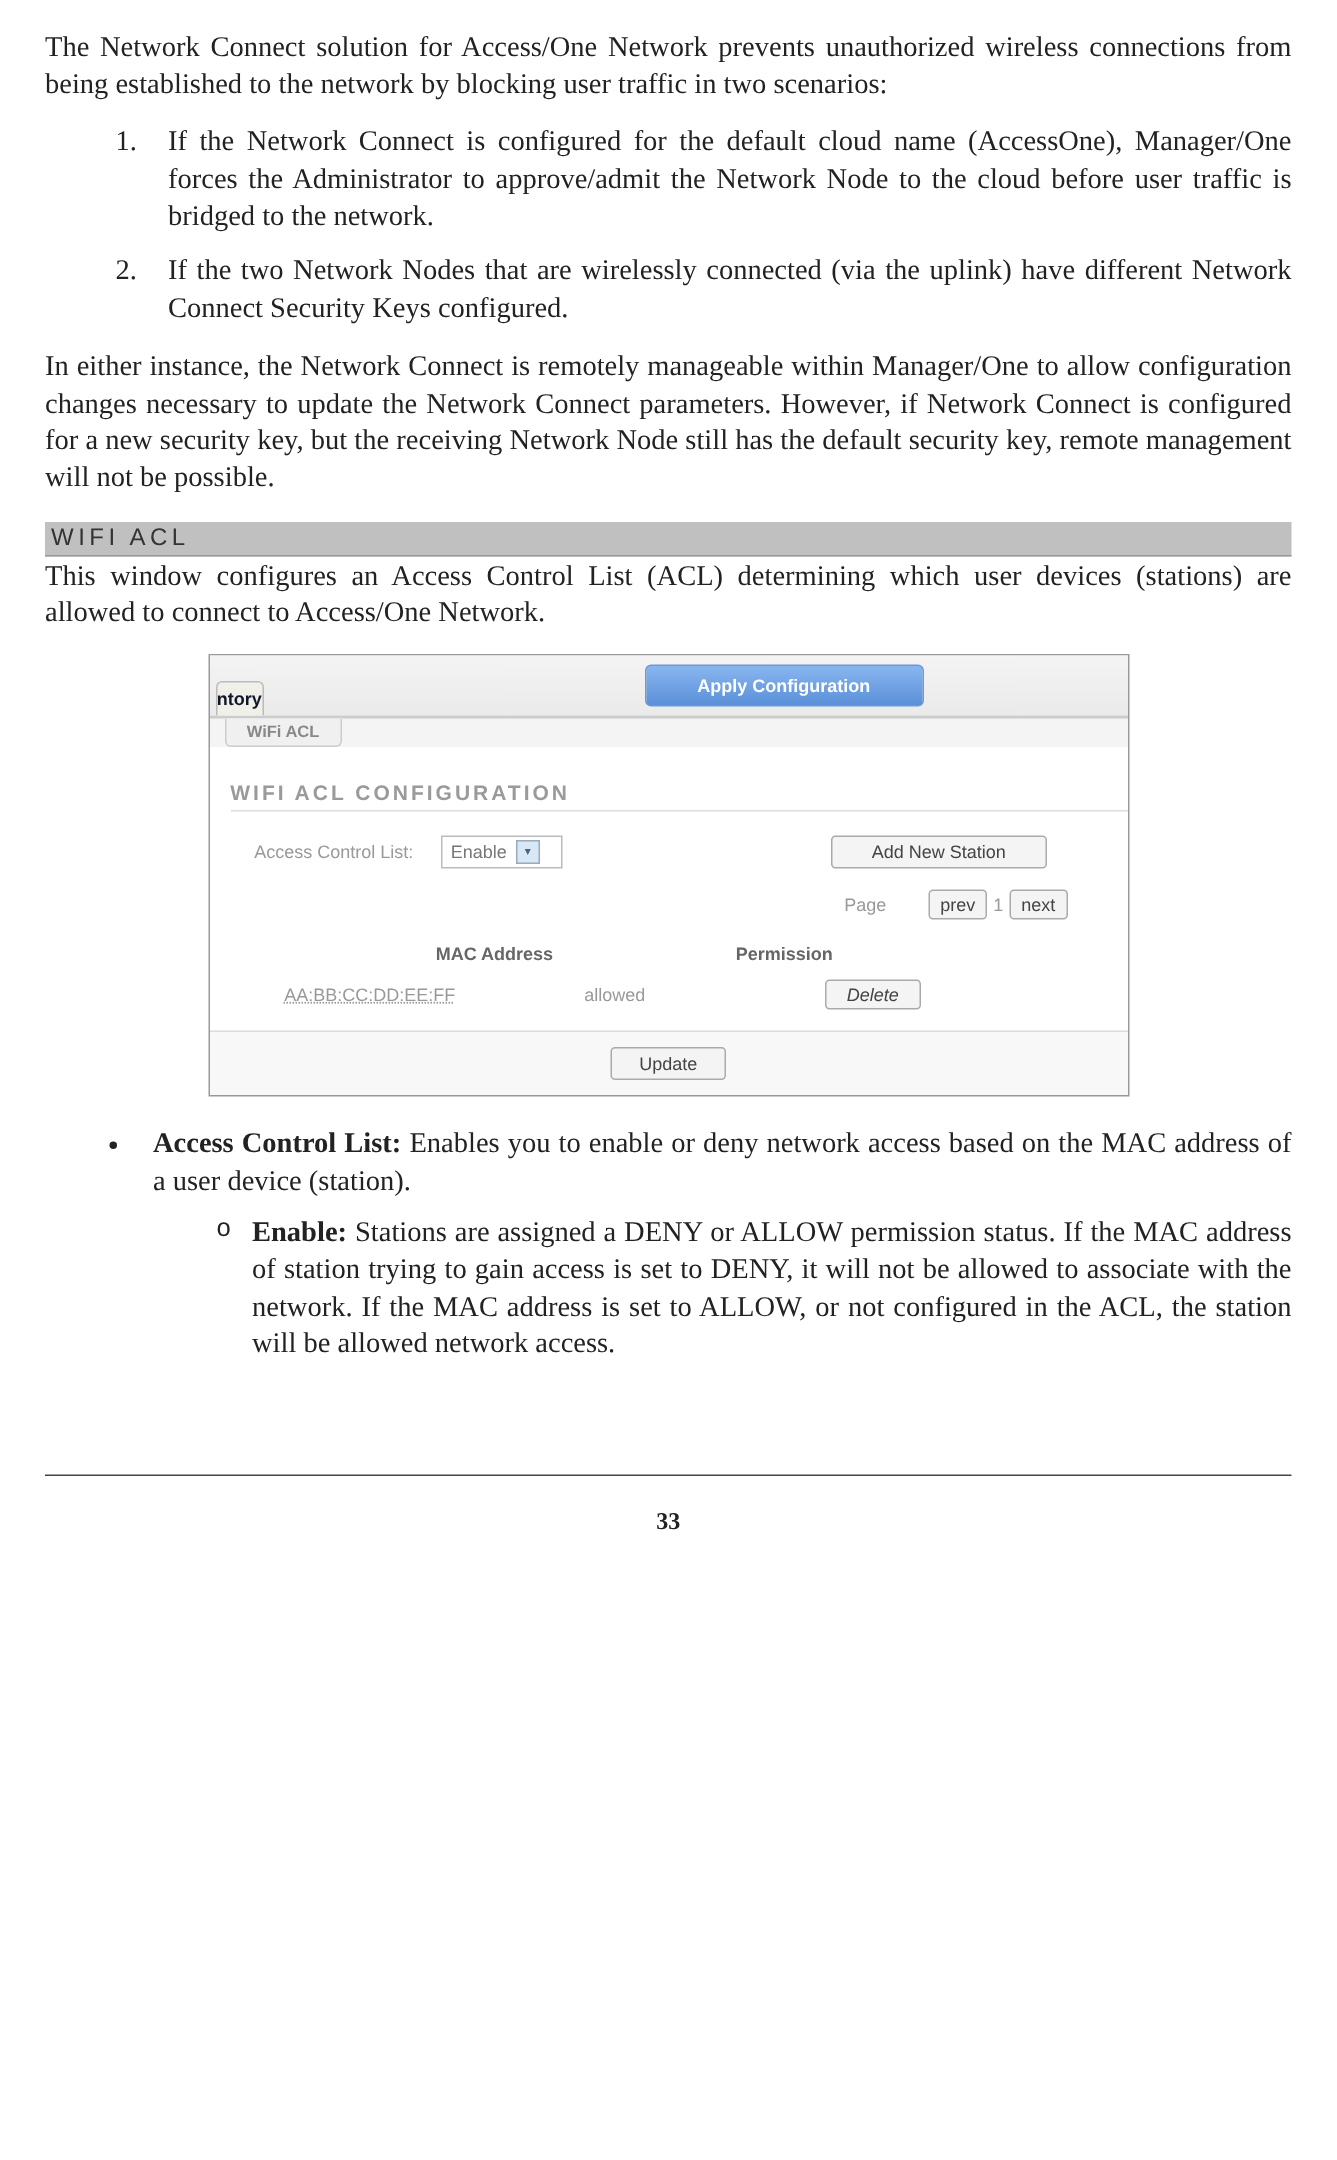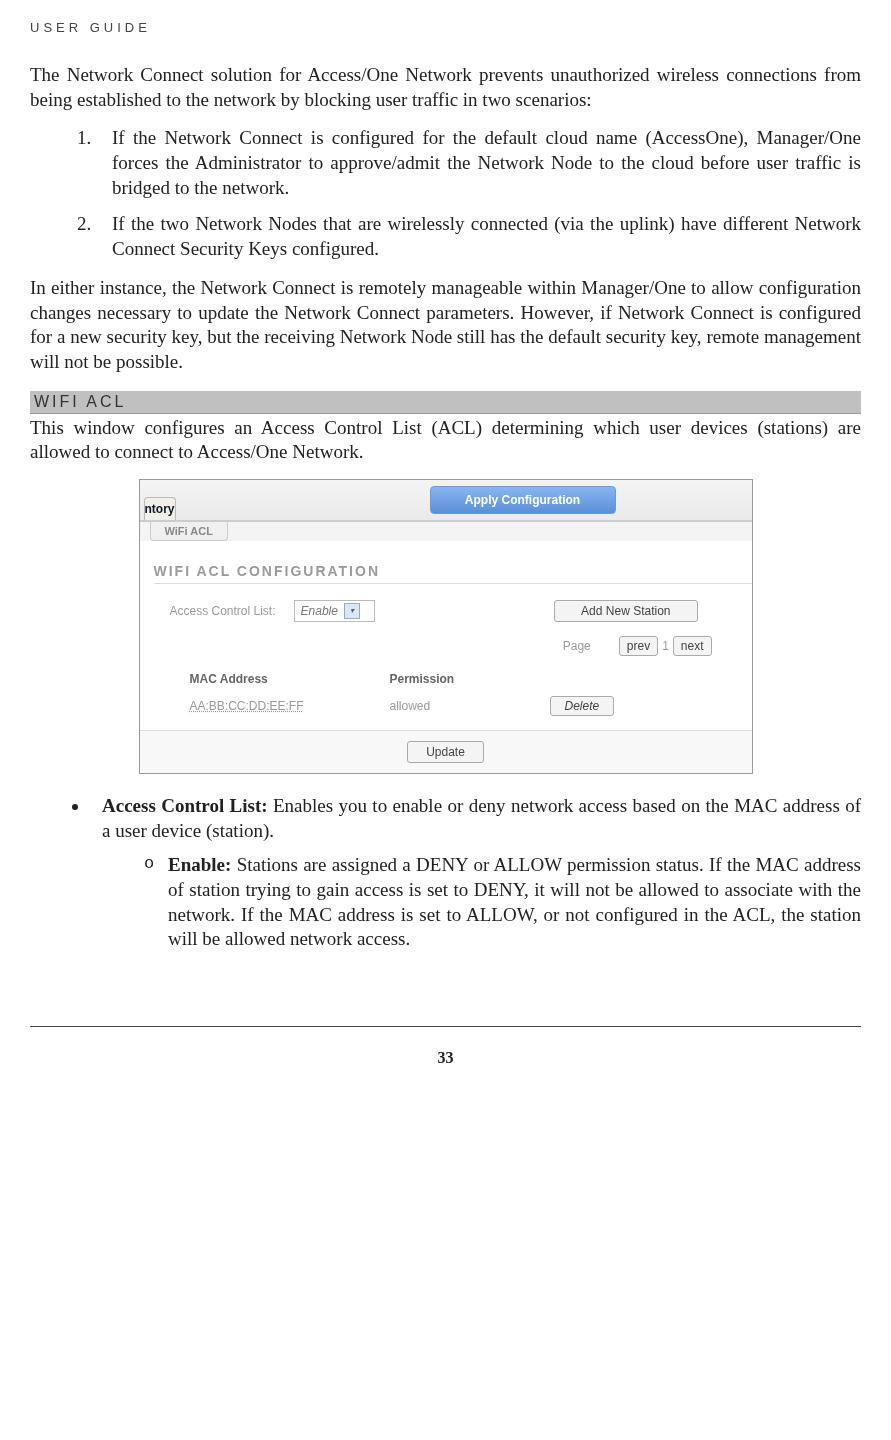--- a/index.html
+++ b/index.html
@@ -132,21 +132,20 @@
     border: 1px solid #bbb;
     background: #fff;
     color: #777;
     font-size: 12px;
     padding: 2px 14px 2px 6px;
     margin-left: 18px;
     position: relative;
     display: inline-flex;
     align-items: center;
     gap: 6px;
-    font-style: italic;
   }
   .select-arrow {
     width: 14px;
     height: 14px;
     background: #d9e8f7;
     border: 1px solid #9ab;
     display: inline-flex;
     align-items: center;
     justify-content: center;
     color: #468;
@@ -177,20 +176,21 @@
     padding: 2px 7px;
     font-size: 12px;
     color: #444;
   }
   .table-head {
     display: flex;
     padding: 6px 0 6px 50px;
     font-weight: bold;
     color: #666;
     font-size: 12px;
+    justify-content: center;
   }
   .table-head .col1 { width: 200px; }
   .table-head .col2 { width: 160px; }
   .table-row {
     display: flex;
     padding: 4px 0 14px 50px;
     align-items: center;
     color: #999;
     font-size: 12px;
   }
@@ -243,21 +243,20 @@
     padding: 22px 0;
     font-weight: bold;
     font-family: Garamond, serif;
     font-size: 16px;
   }
 </style>
 </head>
 <body>
 
 <div class="page">
-  <div class="header-text">USER GUIDE</div>
 
   <p class="body-text">The Network Connect solution for Access/One Network prevents unauthorized wireless connections from being established to the network by blocking user traffic in two scenarios:</p>
 
   <ol class="numbered">
     <li>If the Network Connect is configured for the default cloud name (AccessOne), Manager/One forces the Administrator to approve/admit the Network Node to the cloud before user traffic is bridged to the network.</li>
     <li>If the two Network Nodes that are wirelessly connected (via the uplink) have different Network Connect Security Keys configured.</li>
   </ol>
 
   <p class="body-text">In either instance, the Network Connect is remotely manageable within Manager/One to allow configuration changes necessary to update the Network Connect parameters. However, if Network Connect is configured for a new security key, but the receiving Network Node still has the default security key, remote management will not be possible.</p>
 

